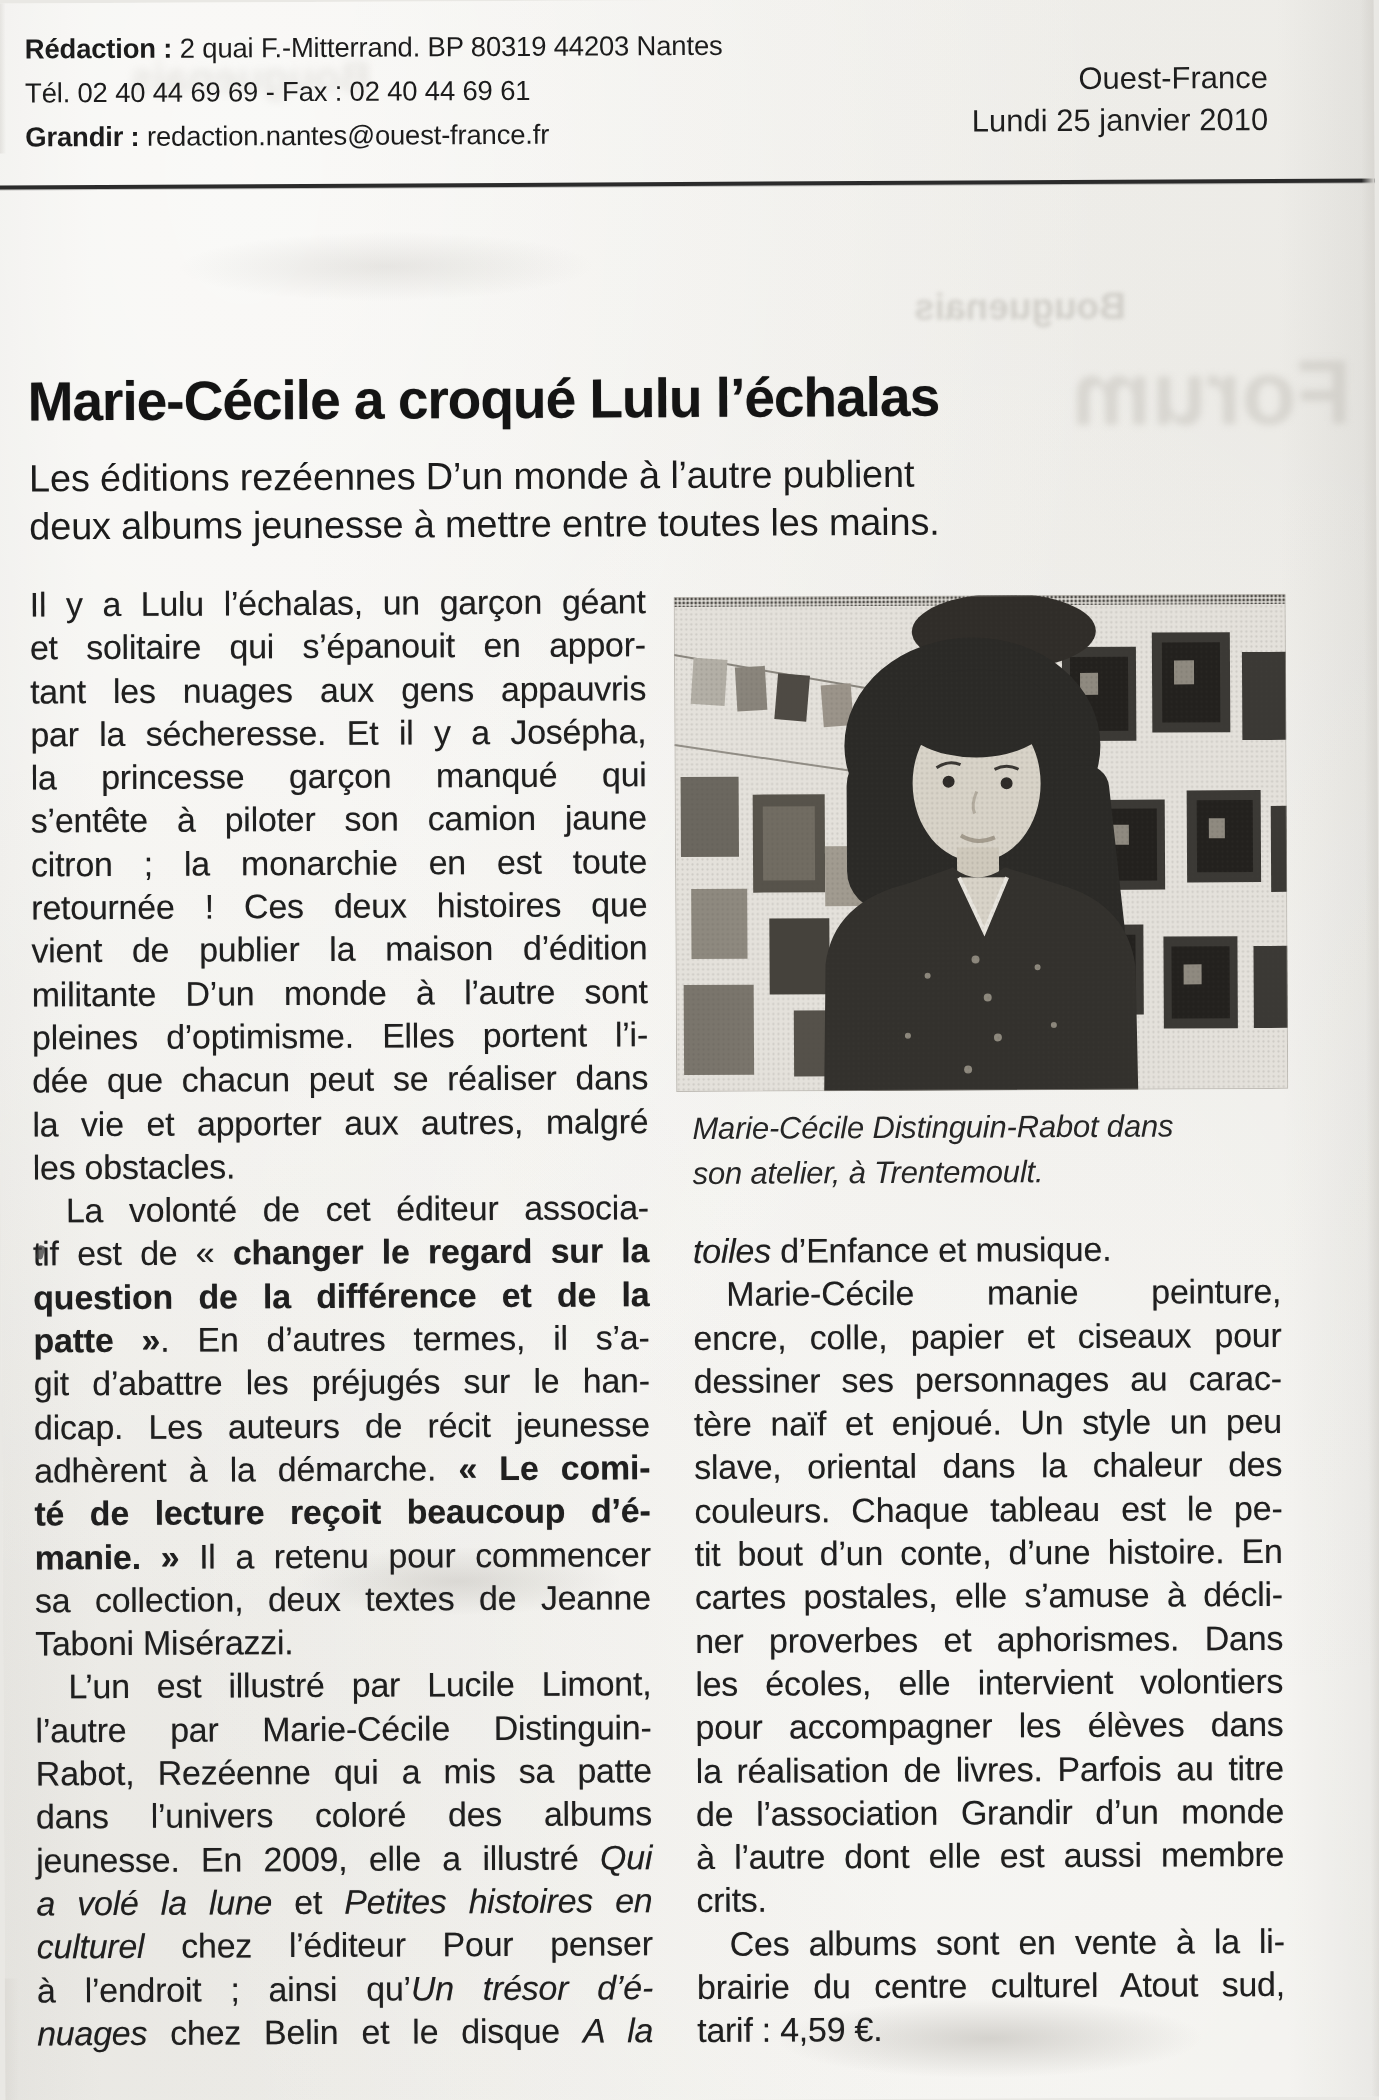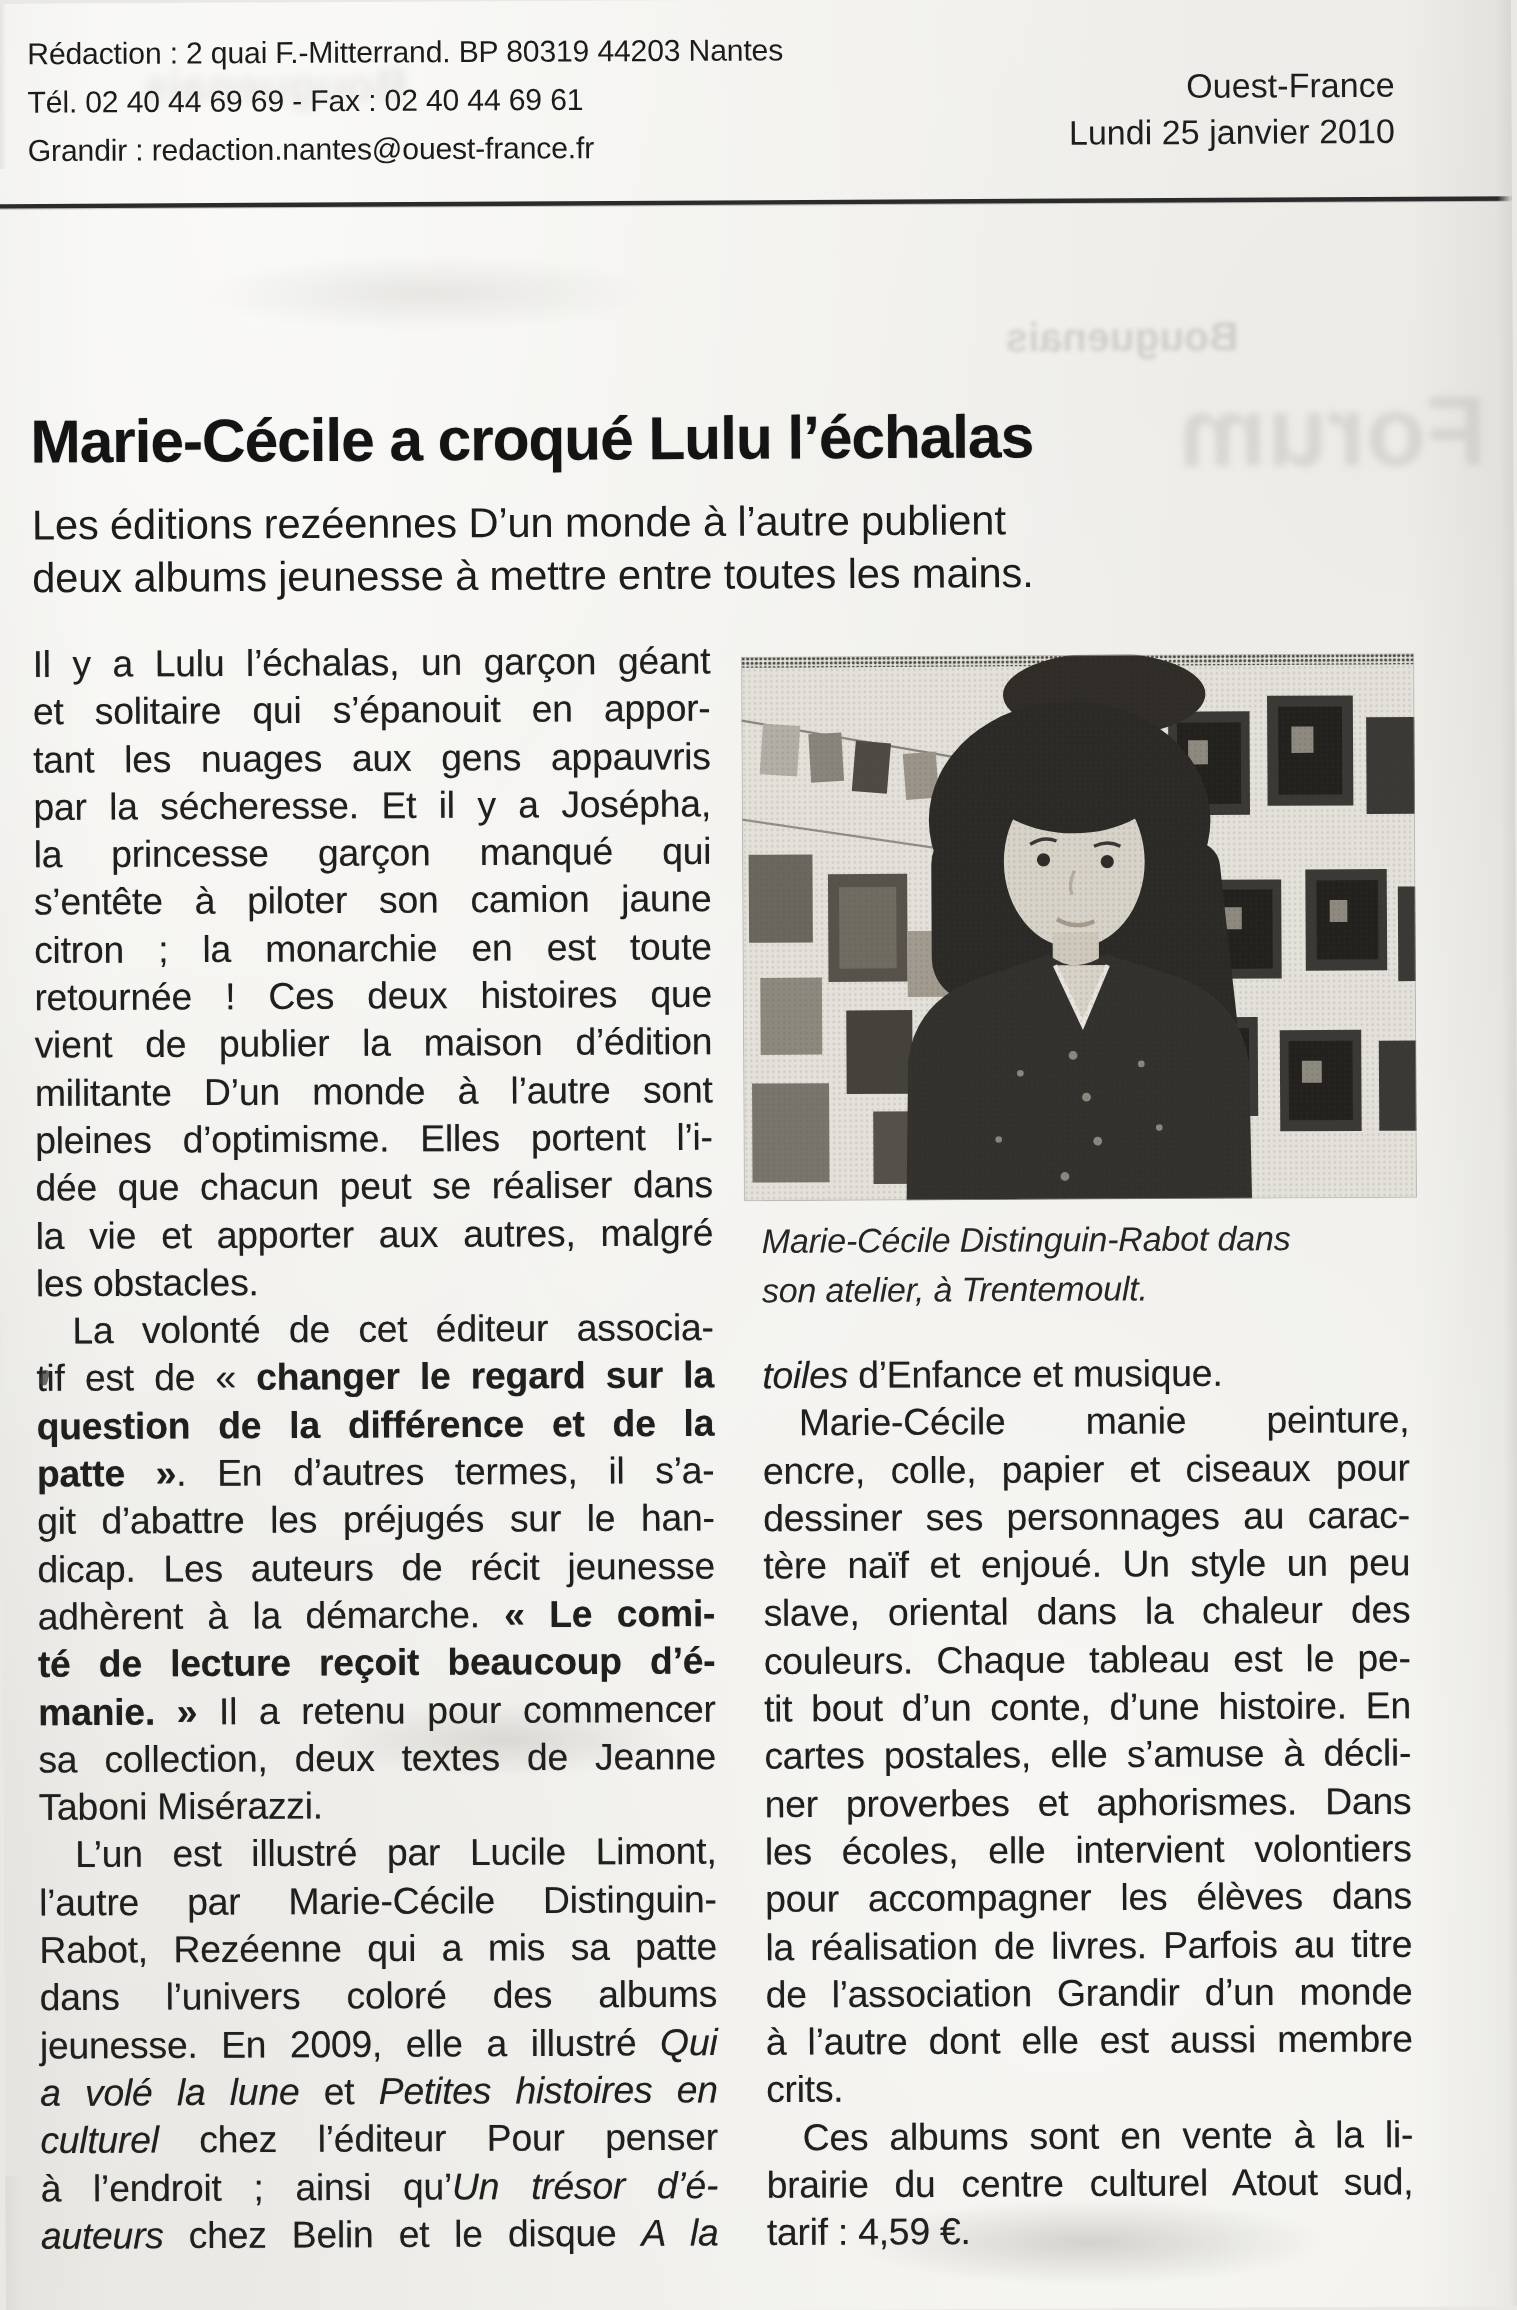--- a/index.html
+++ b/index.html
@@ -22,21 +22,21 @@
   }
   .edge-right{position:absolute;right:0;top:0;bottom:0;width:13px;
     background:linear-gradient(to left,#d9d7d2,rgba(217,215,210,0));}
   .edge-top-left{position:absolute;left:0;top:0;width:11px;height:150px;
     background:linear-gradient(to right,#d7d5d0,rgba(215,213,208,0));}
   .edge-bottom-left{position:absolute;left:0;top:1975px;width:14px;height:125px;
     background:linear-gradient(to right,#dcdad5,rgba(220,218,213,0));opacity:.8;}
 
   
   .hdr-left{position:absolute;left:30px;top:24px;font-size:27.5px;line-height:44px;color:#1c1c1c;letter-spacing:-0.2px;}
-  .hdr-left b{font-weight:normal;}
+  .hdr-left b{font-weight:bold;}
   .hdr-right{position:absolute;right:106px;top:60px;text-align:right;font-size:31px;line-height:42px;color:#1e1e1e;}
   .rule{position:absolute;left:0;right:0;top:182px;height:3.5px;background:#2b2b2b;
     box-shadow:0 1px 0 rgba(43,43,43,.25);}
 
   
   .title{position:absolute;left:31px;top:366px;font-size:55px;font-weight:bold;
     letter-spacing:-1px;color:#141414;white-space:nowrap;
     text-shadow:0 0 1px rgba(20,20,20,.4);}
   .subtitle{position:absolute;left:32px;top:452px;font-size:38px;line-height:47.5px;color:#1c1c1c;letter-spacing:-0.2px;}
 
@@ -236,21 +236,21 @@
       </div>
       <div class="para indent">
         <div class="line first"><span>L’un est illustré par Lucile Limont,</span></div>
         <div class="line"><span>l’autre par Marie-Cécile Distinguin-</span></div>
         <div class="line"><span>Rabot, Rezéenne qui a mis sa patte</span></div>
         <div class="line"><span>dans l’univers coloré des albums</span></div>
         <div class="line"><span>jeunesse. En 2009, elle a illustré </span><span class="i">Qui</span></div>
         <div class="line"><span class="i">a volé la lune</span><span> et </span><span class="i">Petites histoires en</span></div>
         <div class="line"><span class="i">culturel</span><span> chez l’éditeur Pour penser</span></div>
         <div class="line"><span>à l’endroit ; ainsi qu’</span><span class="i">Un trésor d’é-</span></div>
-        <div class="line"><span class="i">auteurs</span><span> chez Belin et le disque </span><span class="i">A la</span></div>
+        <div class="line"><span class="i">nuages</span><span> chez Belin et le disque </span><span class="i">A la</span></div>
       </div>
     </div>
   <div class="col-right body-text">
       <div class="para">
         <div class="line nj"><span class="i">toiles</span><span> d’Enfance et musique.</span></div>
       </div>
       <div class="para indent">
         <div class="line first"><span>Marie-Cécile manie peinture,</span></div>
         <div class="line"><span>encre, colle, papier et ciseaux pour</span></div>
         <div class="line"><span>dessiner ses personnages au carac-</span></div>

